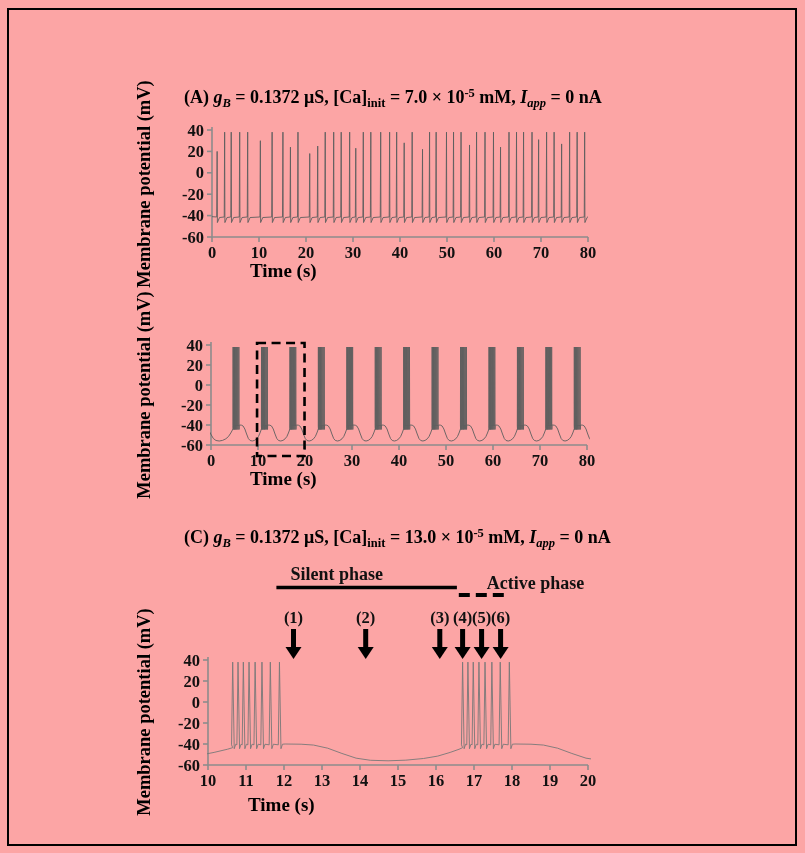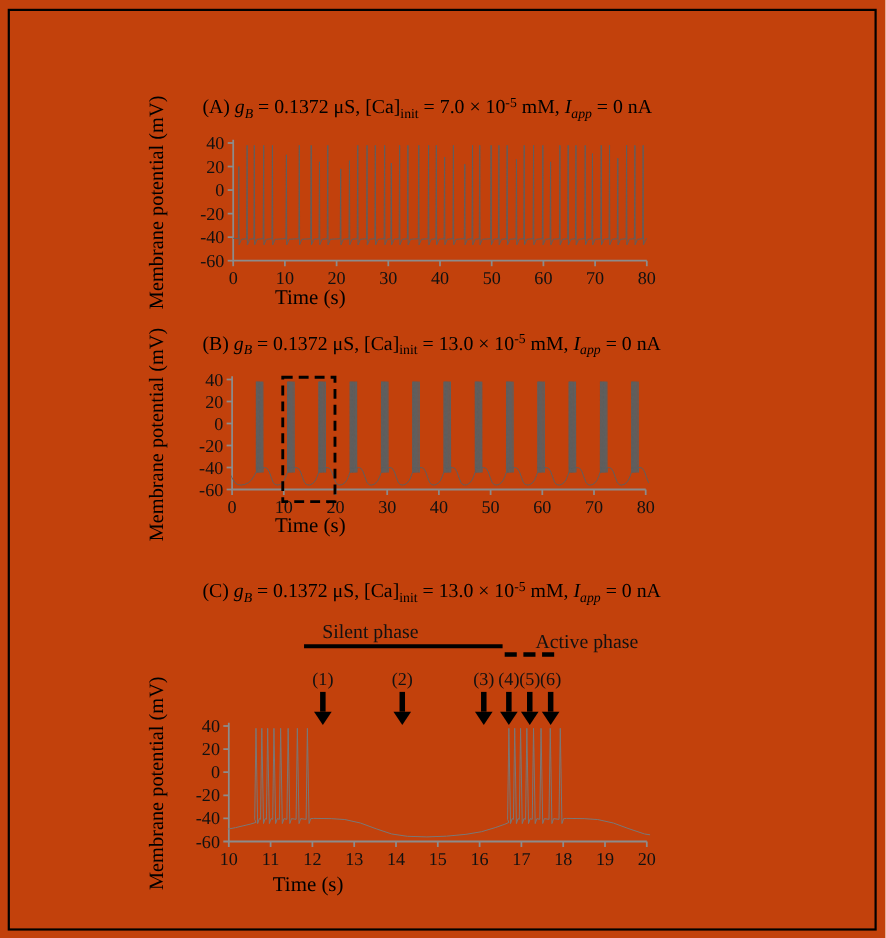--- a/index.html
+++ b/index.html
@@ -1,17 +1,17 @@
 <!DOCTYPE html>
 <html><head>
 <meta charset="utf-8">
 <style>
   html,body{margin:0;padding:0;background:#fff;}
-  #page{position:relative;width:805px;height:853px;background:#c2410c;overflow:hidden;
-        font-family:"Liberation Serif","DejaVu Serif",serif;color:#111;}
+  #page{position:relative;width:805px;height:853px;background:#fca5a5;overflow:hidden;
+        font-family:"Liberation Serif","DejaVu Serif",serif;color:#111;font-weight:bold;}
   #frame{position:absolute;left:7px;top:8px;width:786px;height:834px;border:2px solid #000;}
   .panel-title{position:absolute;white-space:nowrap;font-size:18px;color:#000;}
   .panel-title .i{font-style:italic;}
   .panel-title .sub{font-size:12.5px;vertical-align:-4px;}
   .panel-title .sup{font-size:12.5px;vertical-align:6px;}
   .panel-title .isub{font-style:italic;font-size:12.5px;vertical-align:-4px;}
   #title-A{left:184px;top:86px;}
   #title-B{left:184px;top:301px;}
   #title-C{left:184px;top:526px;}
   .ylabel{position:absolute;white-space:nowrap;font-size:18.5px;color:#000;
@@ -29,21 +29,20 @@
   svg .phase-label{font-size:18px;}
   svg .arrow-label{font-size:16.5px;}
 </style>
 </head>
 <body>
 
 <div id="page">
   <div id="frame"></div>
 
   <div id="title-A" class="panel-title"><span>(A) </span><span class="i">g</span><span class="isub">B</span><span> = 0.1372 μS, [Ca]</span><span class="sub">init</span><span> = 7.0 × 10</span><span class="sup">-5</span><span>  mM, </span><span class="i">I</span><span class="isub">app</span><span> = 0 nA</span></div>
-  <div id="title-B" class="panel-title"><span>(B) </span><span class="i">g</span><span class="isub">B</span><span> = 0.1372 μS, [Ca]</span><span class="sub">init</span><span> = 13.0 × 10</span><span class="sup">-5</span><span>  mM, </span><span class="i">I</span><span class="isub">app</span><span> = 0 nA</span></div>
   <div id="title-C" class="panel-title"><span>(C) </span><span class="i">g</span><span class="isub">B</span><span> = 0.1372 μS, [Ca]</span><span class="sub">init</span><span> = 13.0 × 10</span><span class="sup">-5</span><span>  mM, </span><span class="i">I</span><span class="isub">app</span><span> = 0 nA</span></div>
 
   <div id="ylabel-A" class="ylabel">Membrane potential (mV)</div>
   <div id="ylabel-B" class="ylabel">Membrane potential (mV)</div>
   <div id="ylabel-C" class="ylabel">Membrane potential (mV)</div>
 
   <div id="xlabel-A" class="xlabel">Time (s)</div>
   <div id="xlabel-B" class="xlabel">Time (s)</div>
   <div id="xlabel-C" class="xlabel">Time (s)</div>
 

